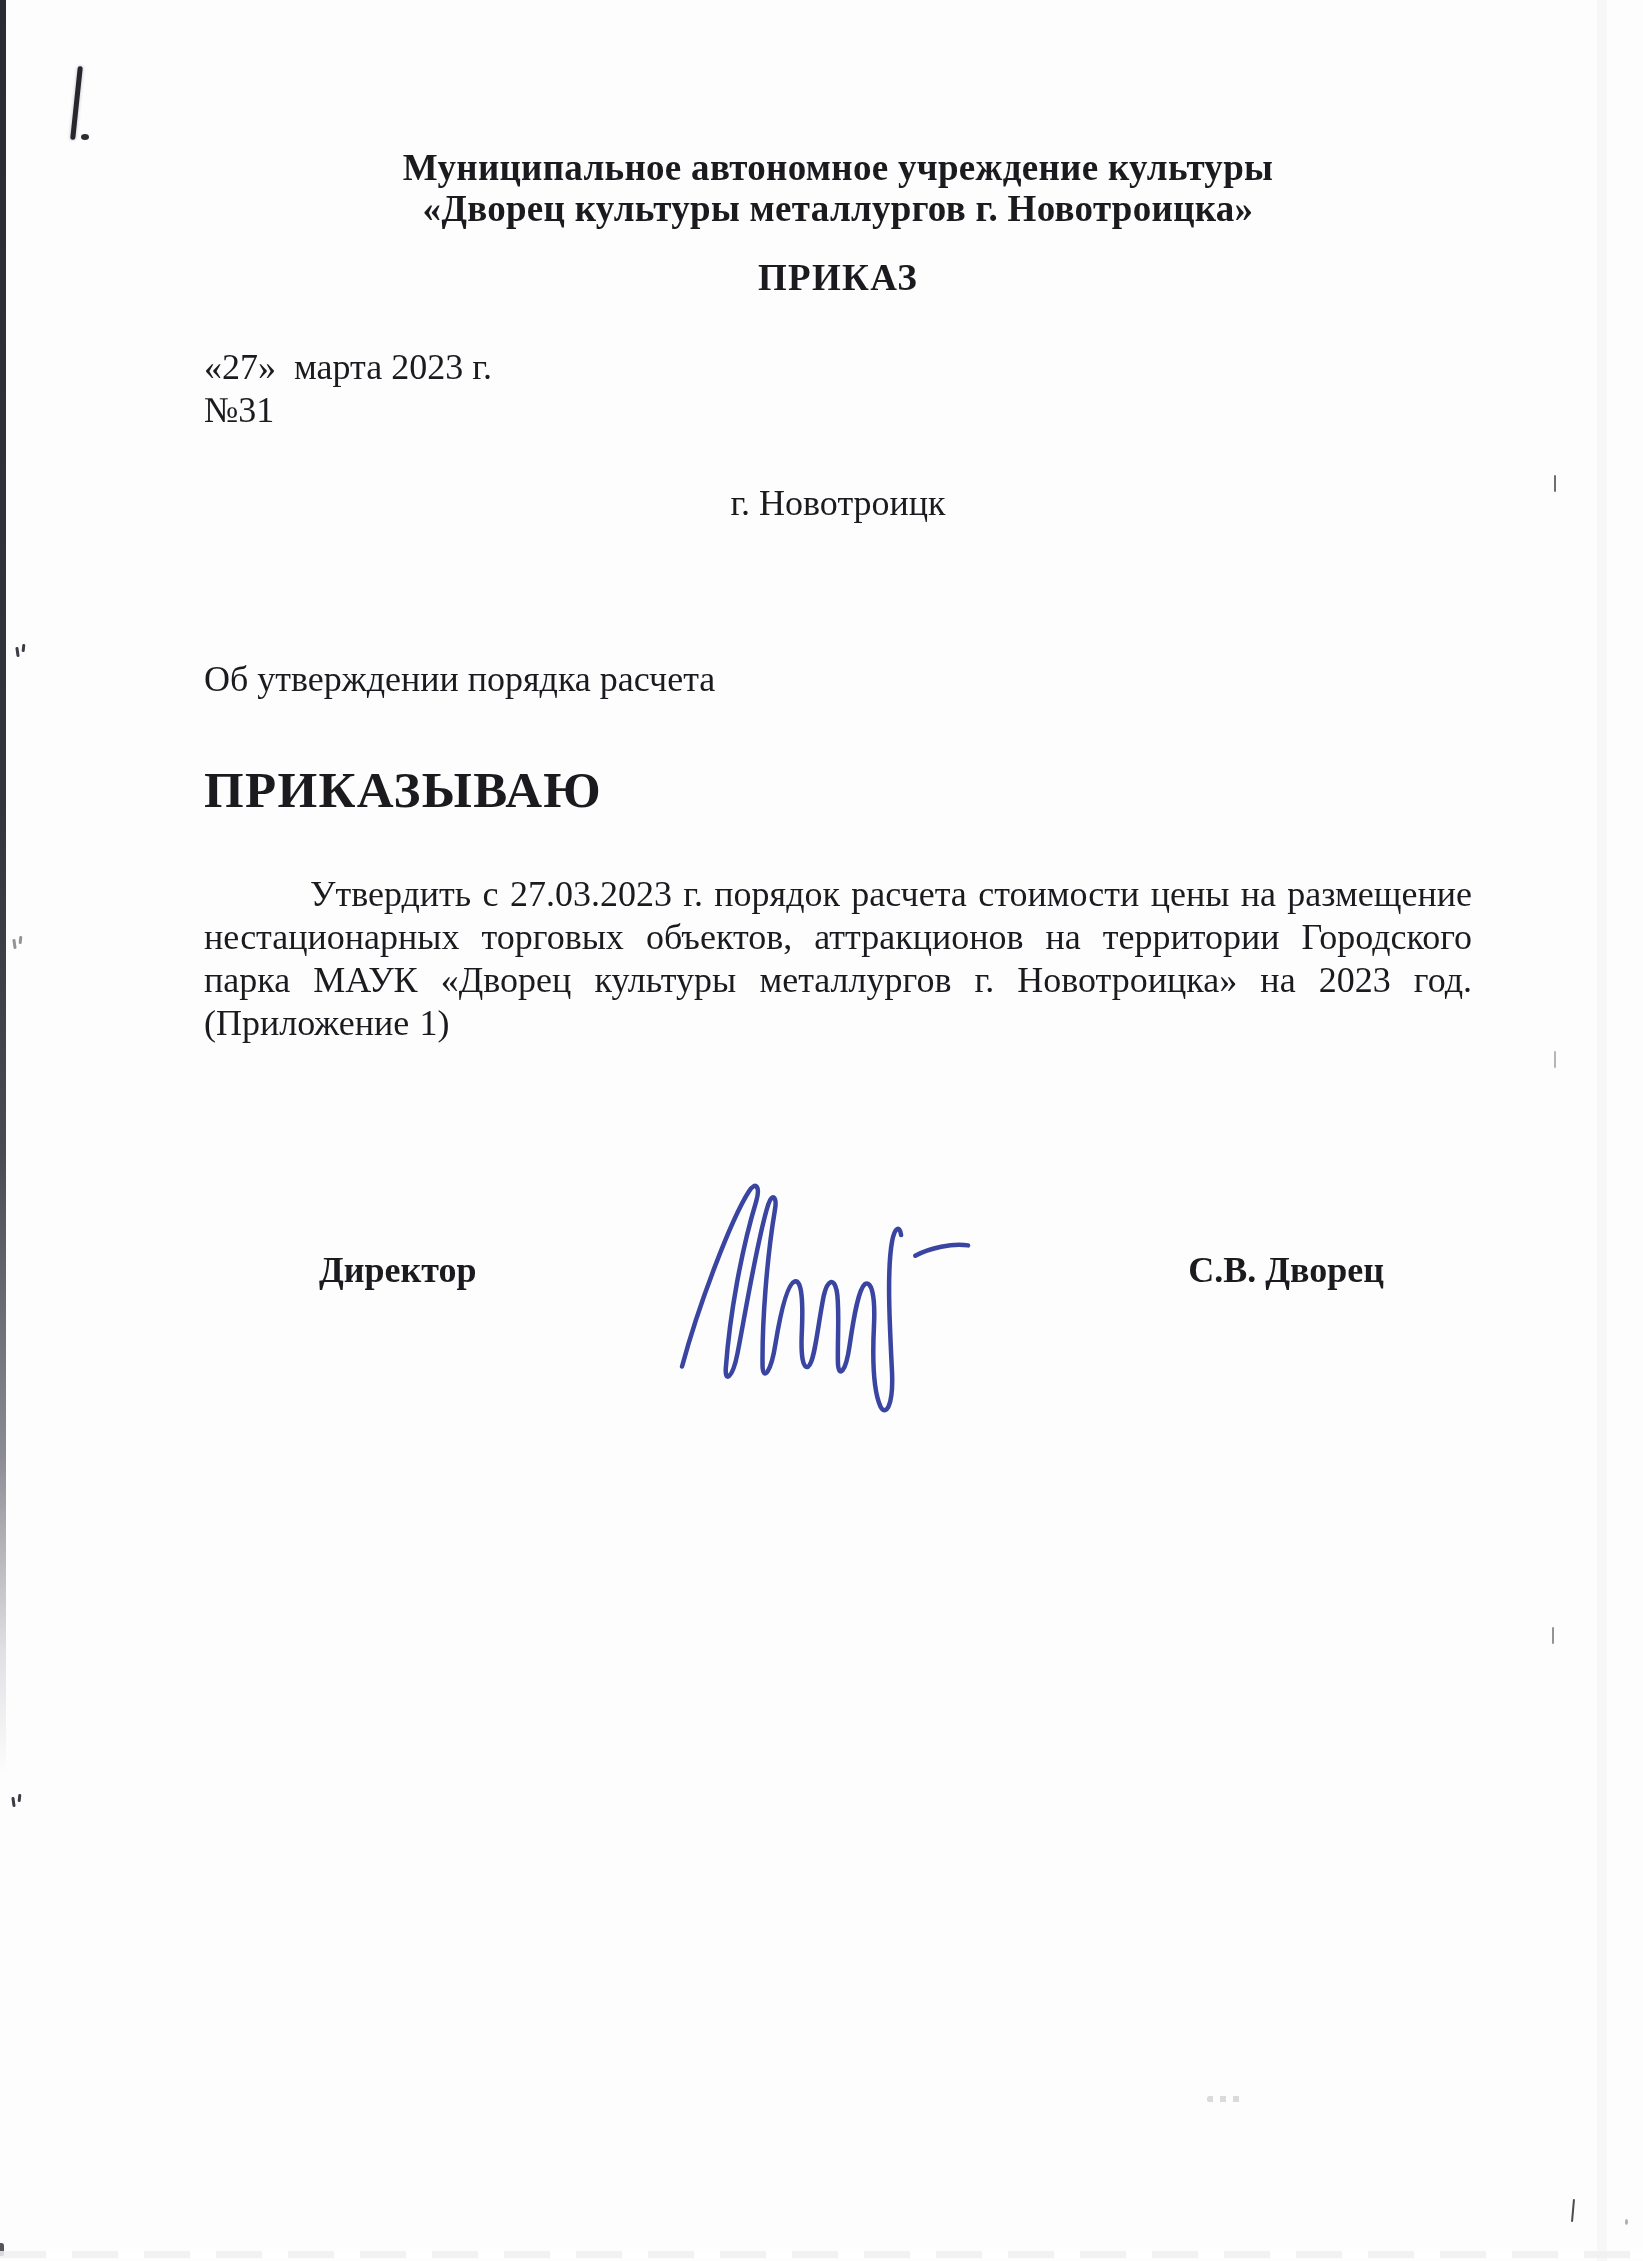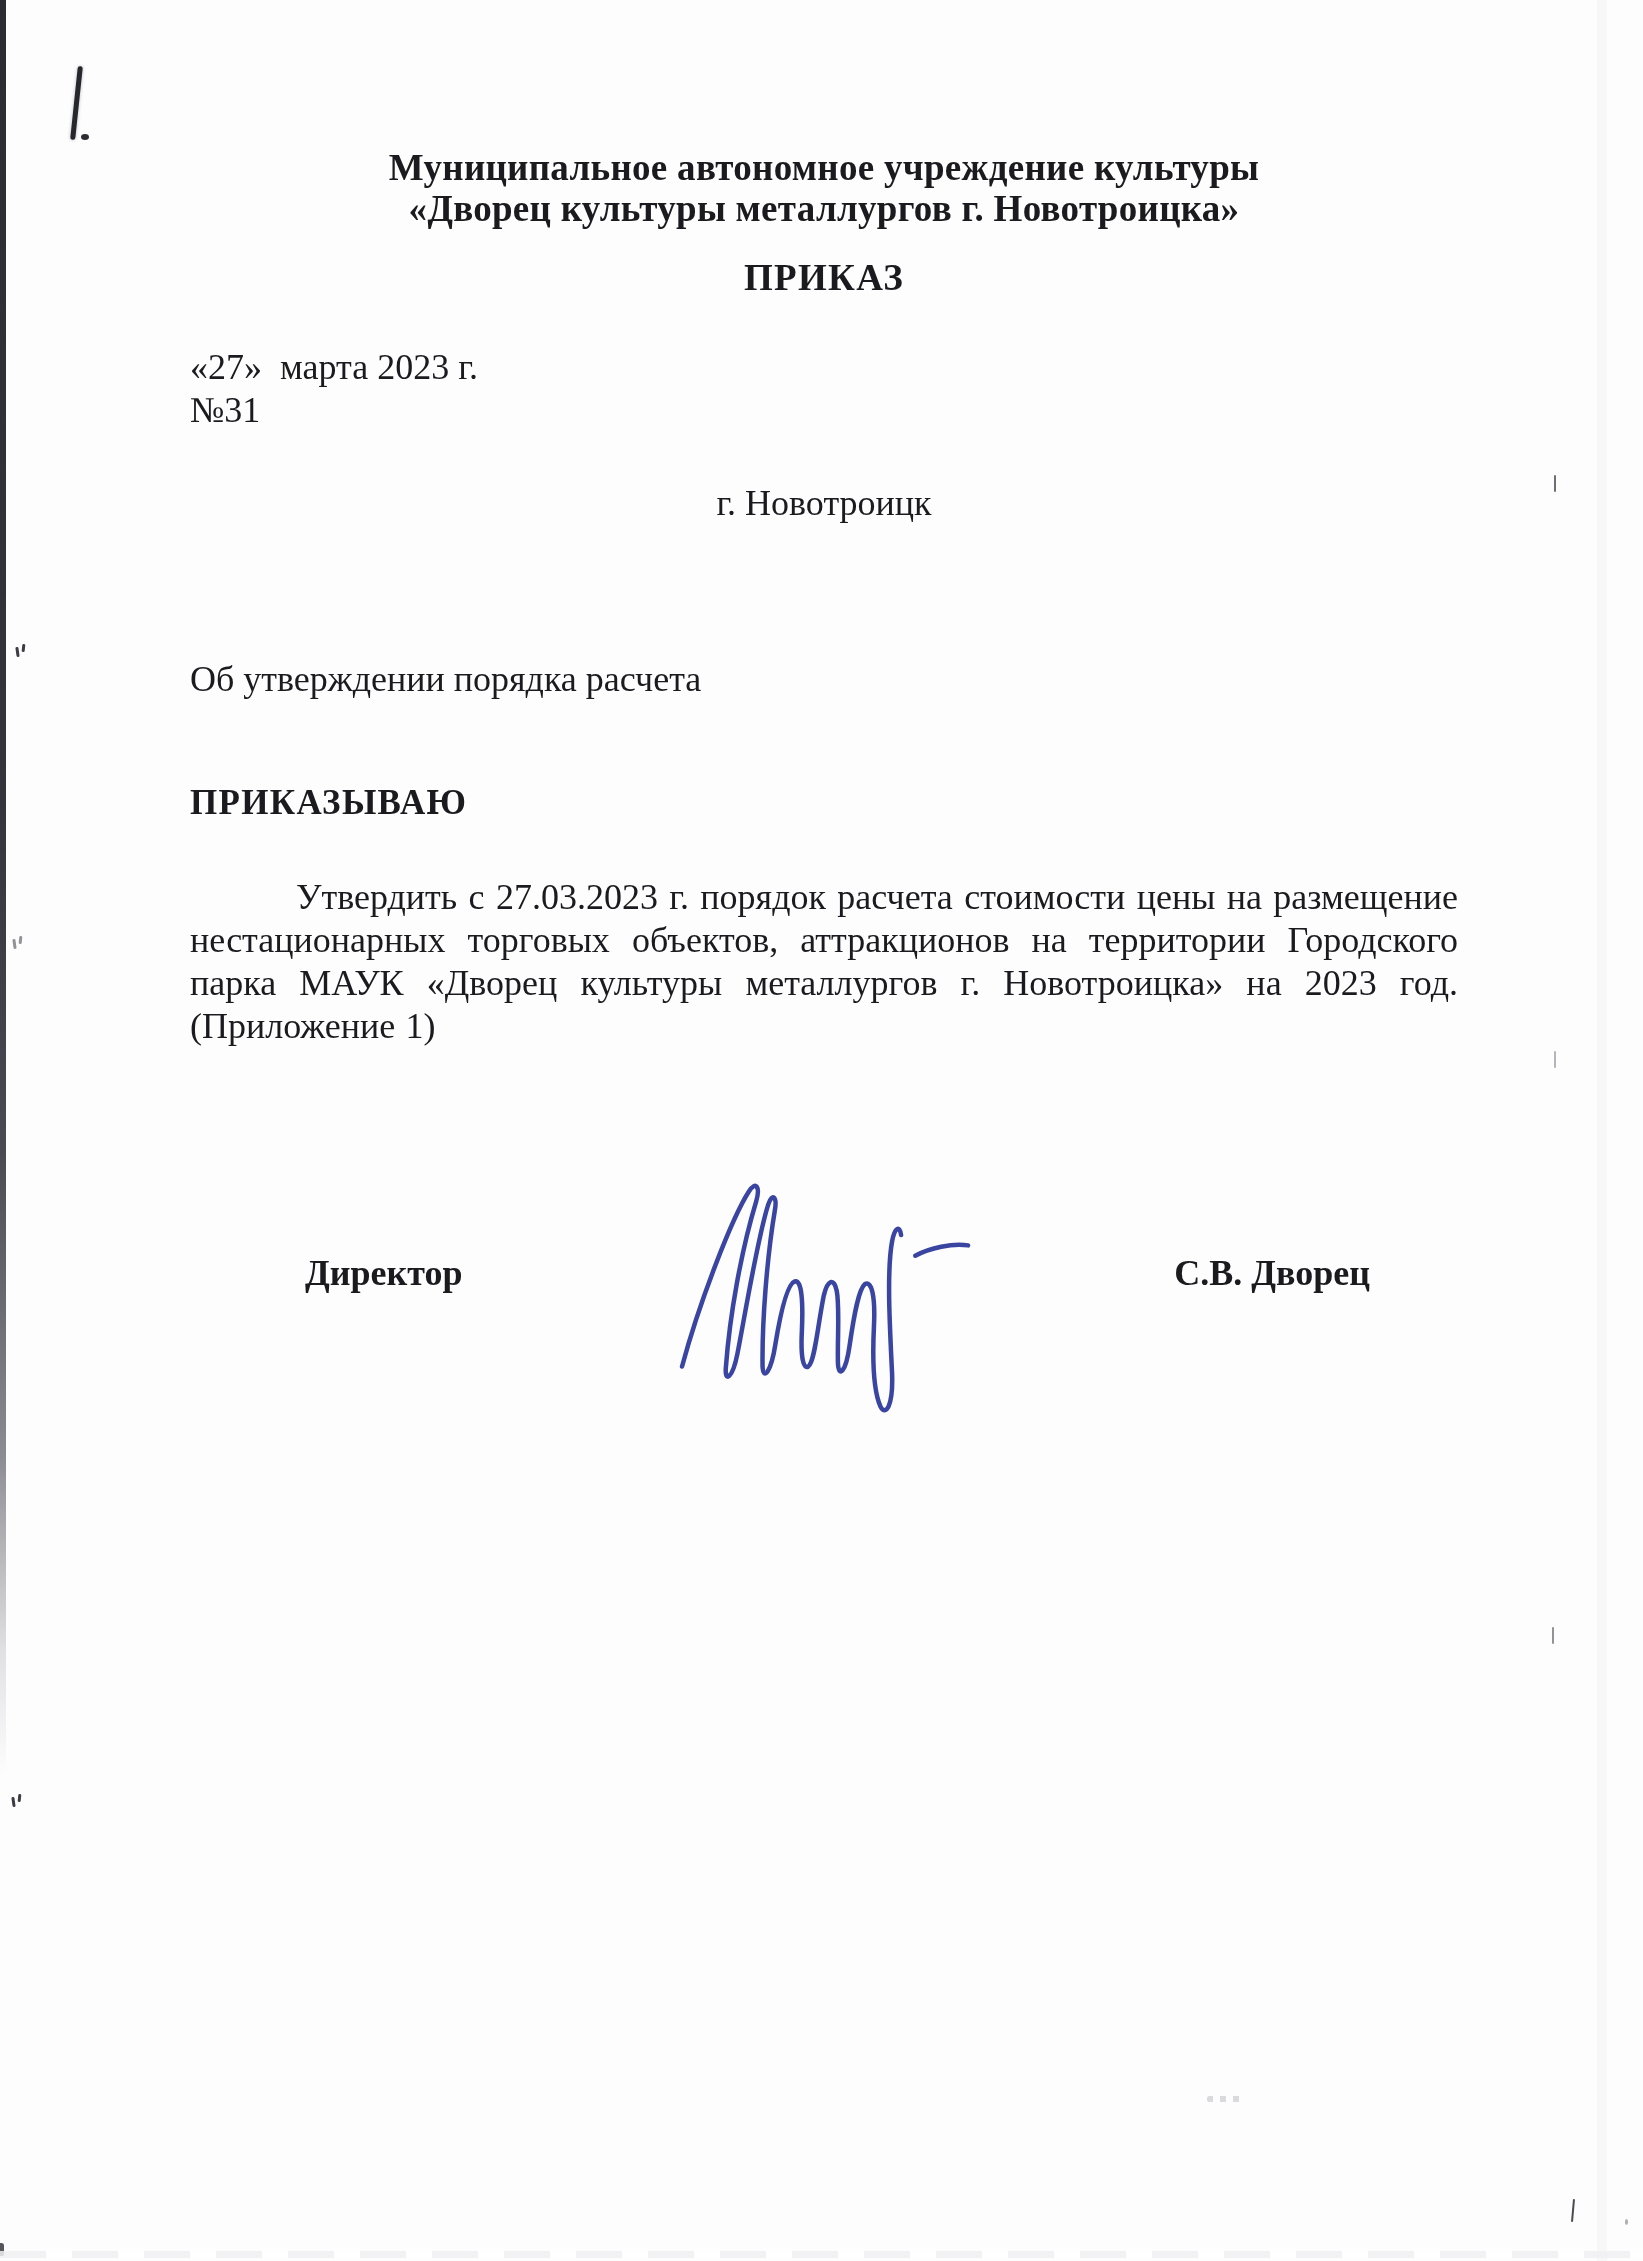--- a/index.html
+++ b/index.html
@@ -11,21 +11,21 @@
     background: #fdfdfe;
     overflow: hidden;
     color: #1b1b1f;
     font-family: "Liberation Serif", "DejaVu Serif", serif;
     font-size: 36px;
     line-height: 1.19;
   }
   
   .content {
     position: absolute;
-    left: 190px;
+    left: 204px;
     top: 0;
     width: 1268px;
   }
   .org-block {
     margin-top: 147px;
     text-align: center;
     font-weight: bold;
     font-size: 37px;
     line-height: 1.12;
     letter-spacing: 0.3px;
@@ -48,23 +48,23 @@
   .doc-number { margin-right: 18px; }
   .city-line {
     margin-top: 50px;
     text-align: center;
   }
   .subject-line {
     margin-top: 134px;
     font-weight: normal;
   }
   .decree-word {
-    margin-top: 81px;
-    font-weight: bold;
-    font-size: 35px;
+    margin-top: 59px;
+    font-weight: bold;
+    font-size: 51px;
     letter-spacing: 1.3px;
   }
   .body-par {
     margin-top: 52px;
     text-align: justify;
     text-align-last: left;
     text-indent: 106px;
     line-height: 43px;
     word-spacing: 1.3px;
   }

